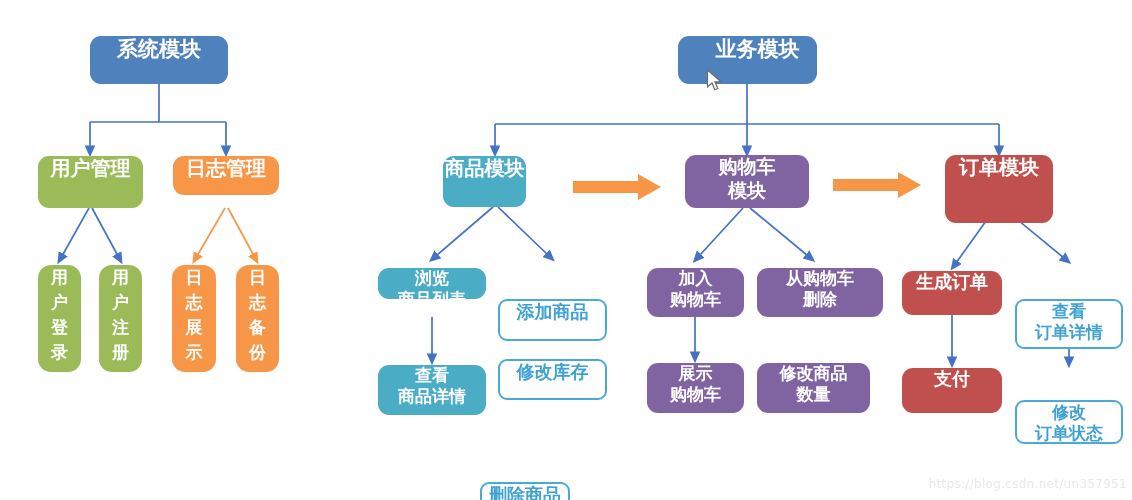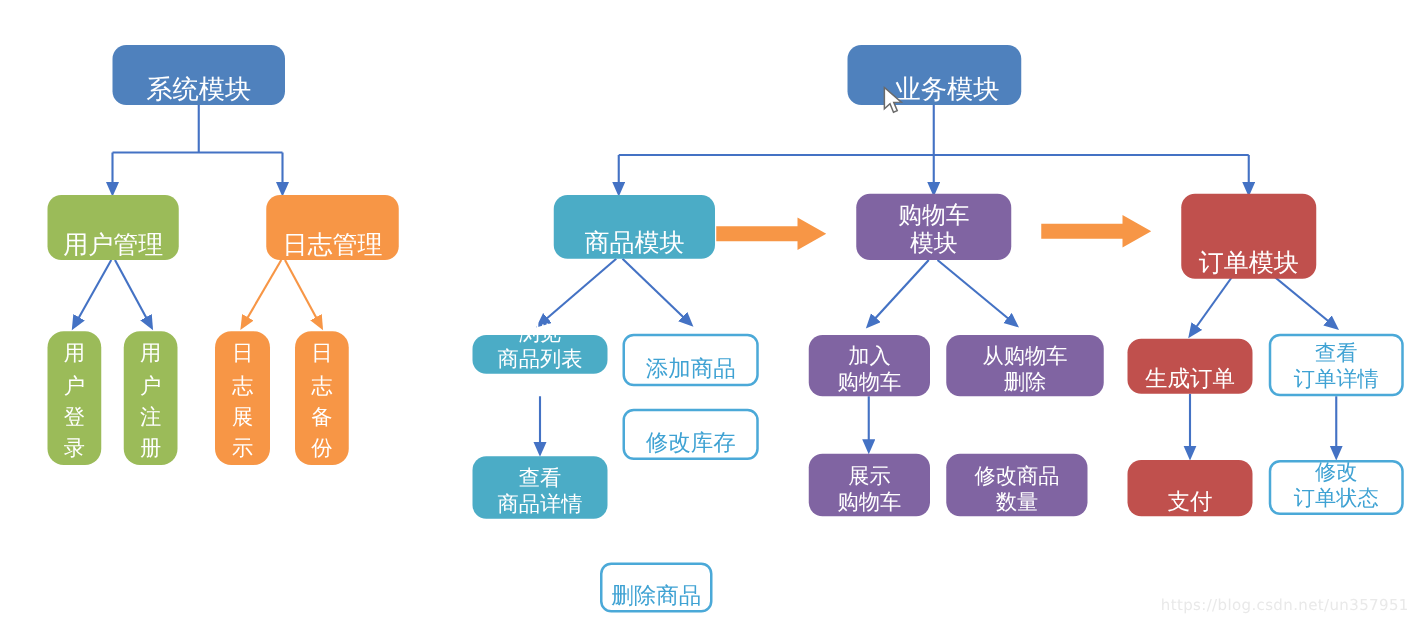--- a/index.html
+++ b/index.html
@@ -13,40 +13,41 @@
     font-family: "DejaVu Sans", "Liberation Sans", sans-serif;
   }
   #connectors {
     position: absolute;
     left: 0; top: 0;
     pointer-events: none;
   }
   .node {
     position: absolute;
     display: flex;
-    align-items: flex-end;
+    align-items: flex-start;
     justify-content: center;
     text-align: center;
     color: #ffffff;
-    font-weight: normal;
+    font-weight: bold;
     border-radius: 11px;
     line-height: 1.25;
   }
   .node .lbl { white-space: pre-line; }
   .blue   { background: #4F81BD; }
   .green  { background: #9BBB59; }
   .orangebg { background: #F79646; }
   .teal   { background: #4BACC6; }
   .purple { background: #8064A2; }
   .red    { background: #C0504D; }
   .outline {
     background: #ffffff;
     border: 2px solid #4BA9D8;
     color: #3FA2D3;
     border-radius: 9px;
+    margin-top: 32px;
   }
   .fs21 { font-size: 21px; }
   .fs20 { font-size: 20px; }
   .fs19 { font-size: 19px; }
   .fs18 { font-size: 18px; }
   .fs17 { font-size: 17px; }
   .vbox { line-height: 1.48; font-size: 17px; border-radius: 13px; }
   #watermark {
     position: absolute;
     right: 5px;
@@ -110,21 +111,21 @@
   </svg>
 
   <div class="node blue fs21" style="left:90px; top:36px; width:138px; height:48px;">
     <span class="lbl">系统模块</span>
   </div>
 
   <div class="node green fs20" style="left:38px; top:156px; width:105px; height:52px;">
     <span class="lbl">用户管理</span>
   </div>
 
-  <div class="node orangebg fs20" style="left:173px; top:156px; width:106px; height:52px;margin-left:40px;">
+  <div class="node orangebg fs20" style="left:173px; top:156px; width:106px; height:39px;">
     <span class="lbl">日志管理</span>
   </div>
 
   <div class="node green vbox" style="left:38px; top:265px; width:43px; height:107px;">
     <span class="lbl">用
 户
 登
 录</span>
   </div>
 
@@ -146,21 +147,21 @@
     <span class="lbl">日
 志
 备
 份</span>
   </div>
 
   <div class="node blue fs21" style="left:678px; top:36px; width:139px; height:48px;padding-left:20px;">
     <span class="lbl">业务模块</span>
   </div>
 
-  <div class="node teal fs20" style="left:443px; top:156px; width:129px; height:51px;">
+  <div class="node teal fs20" style="left:443px; top:156px; width:83px; height:51px;">
     <span class="lbl">商品模块</span>
   </div>
 
   <div class="node purple fs19" style="left:685px; top:155px; width:124px; height:53px;">
     <span class="lbl">购物车
 模块</span>
   </div>
 
   <div class="node red fs20" style="left:945px; top:155px; width:108px; height:68px;">
     <span class="lbl">订单模块</span>

